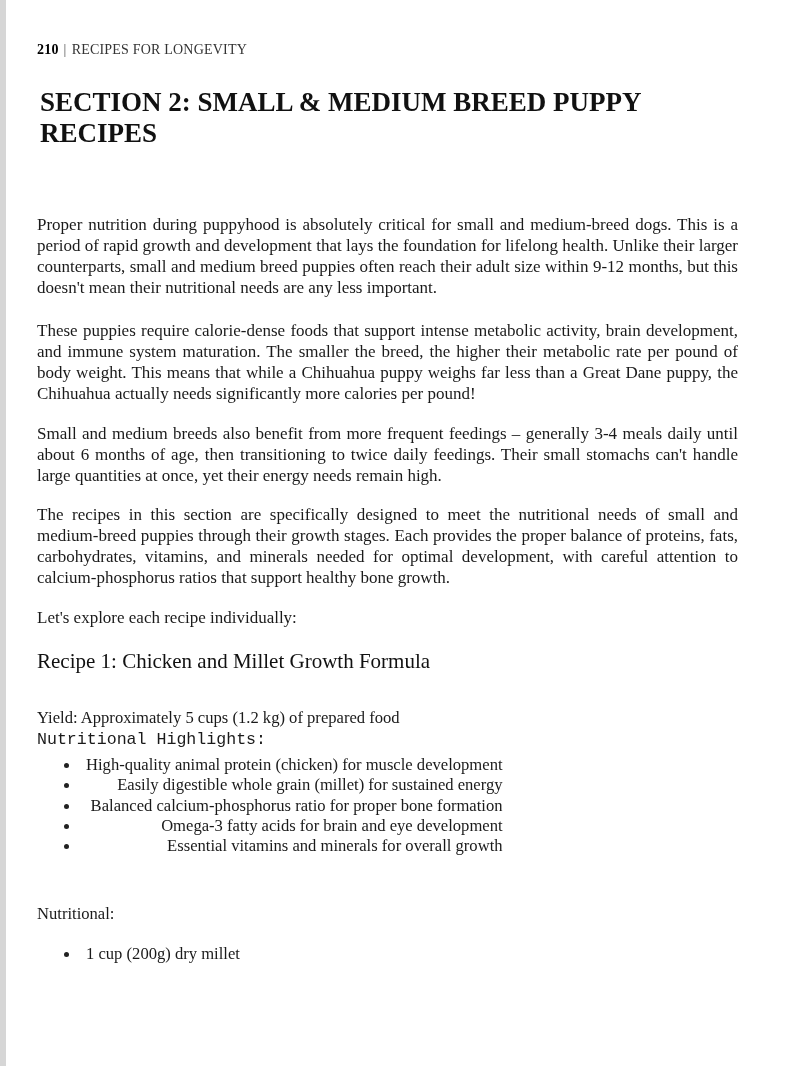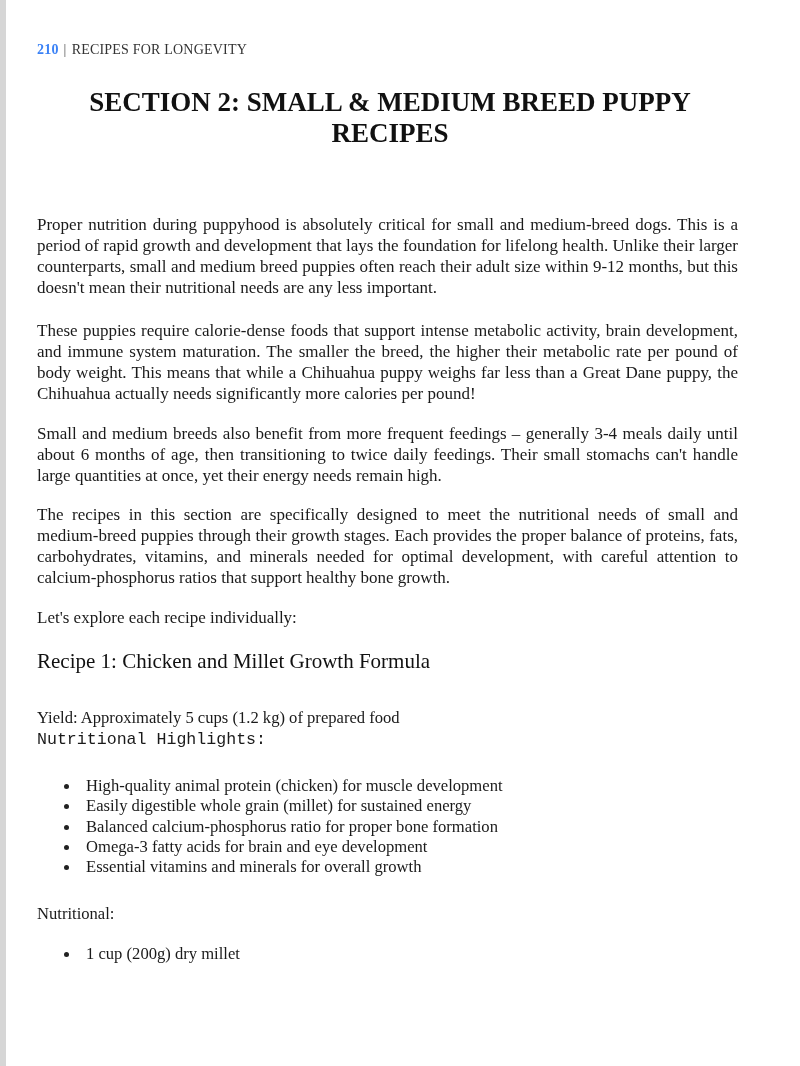--- a/index.html
+++ b/index.html
@@ -12,25 +12,25 @@
   }
   .left-bar {
     position: absolute; left: 0; top: 0; width: 6px; height: 1066px;
     background: #d6d6d6;
   }
   .running-head {
     position: absolute; left: 37px; top: 42px;
     font-size: 14px; color: #333;
     letter-spacing: 0.2px;
   }
-  .running-head .pnum { font-weight: bold; color: #3b82f6; }
+  .running-head .pnum { font-weight: bold; color: #000000; }
   .running-head .sep { margin: 0 5px; color: #555; }
   .section-title {
     position: absolute; left: 40px; width: 700px; top: 87px;
-    text-align: center;
+    text-align: left;
     font-weight: bold; font-size: 27px; line-height: 31px;
     color: #111;
   }
   .body-text {
     position: absolute; left: 37px; width: 701px;
     font-size: 17px; line-height: 21px;
     text-align: justify;
     margin: 0;
   }
   .recipe-title {
@@ -67,21 +67,21 @@
 <p class="body-text" style="top:320px;">These puppies require calorie-dense foods that support intense metabolic activity, brain development, and immune system maturation. The smaller the breed, the higher their metabolic rate per pound of body weight. This means that while a Chihuahua puppy weighs far less than a Great Dane puppy, the Chihuahua actually needs significantly more calories per pound!</p>
 <p class="body-text" style="top:423px;">Small and medium breeds also benefit from more frequent feedings – generally 3-4 meals daily until about 6 months of age, then transitioning to twice daily feedings. Their small stomachs can't handle large quantities at once, yet their energy needs remain high.</p>
 <p class="body-text" style="top:504px;">The recipes in this section are specifically designed to meet the nutritional needs of small and medium-breed puppies through their growth stages. Each provides the proper balance of proteins, fats, carbohydrates, vitamins, and minerals needed for optimal development, with careful attention to calcium-phosphorus ratios that support healthy bone growth.</p>
 <p class="body-text" style="top:607px;">Let's explore each recipe individually:</p>
 
 <h2 class="recipe-title">Recipe 1: Chicken and Millet Growth Formula</h2>
 
 <p class="line" style="top:708px;">Yield: Approximately 5 cups (1.2 kg) of prepared food</p>
 <p class="line" style="top:730px;font-family:Liberation Mono, monospace;">Nutritional Highlights:</p>
 
-<ul class="bullets" style="top:776px;">
+<ul class="bullets" style="top:755px;text-align:right;">
   <li>High-quality animal protein (chicken) for muscle development</li>
   <li>Easily digestible whole grain (millet) for sustained energy</li>
   <li>Balanced calcium-phosphorus ratio for proper bone formation</li>
   <li>Omega-3 fatty acids for brain and eye development</li>
   <li>Essential vitamins and minerals for overall growth</li>
 </ul>
 
 <p class="line" style="top:904px;">Nutritional:</p>
 
 <ul class="bullets" style="top:944px;">

